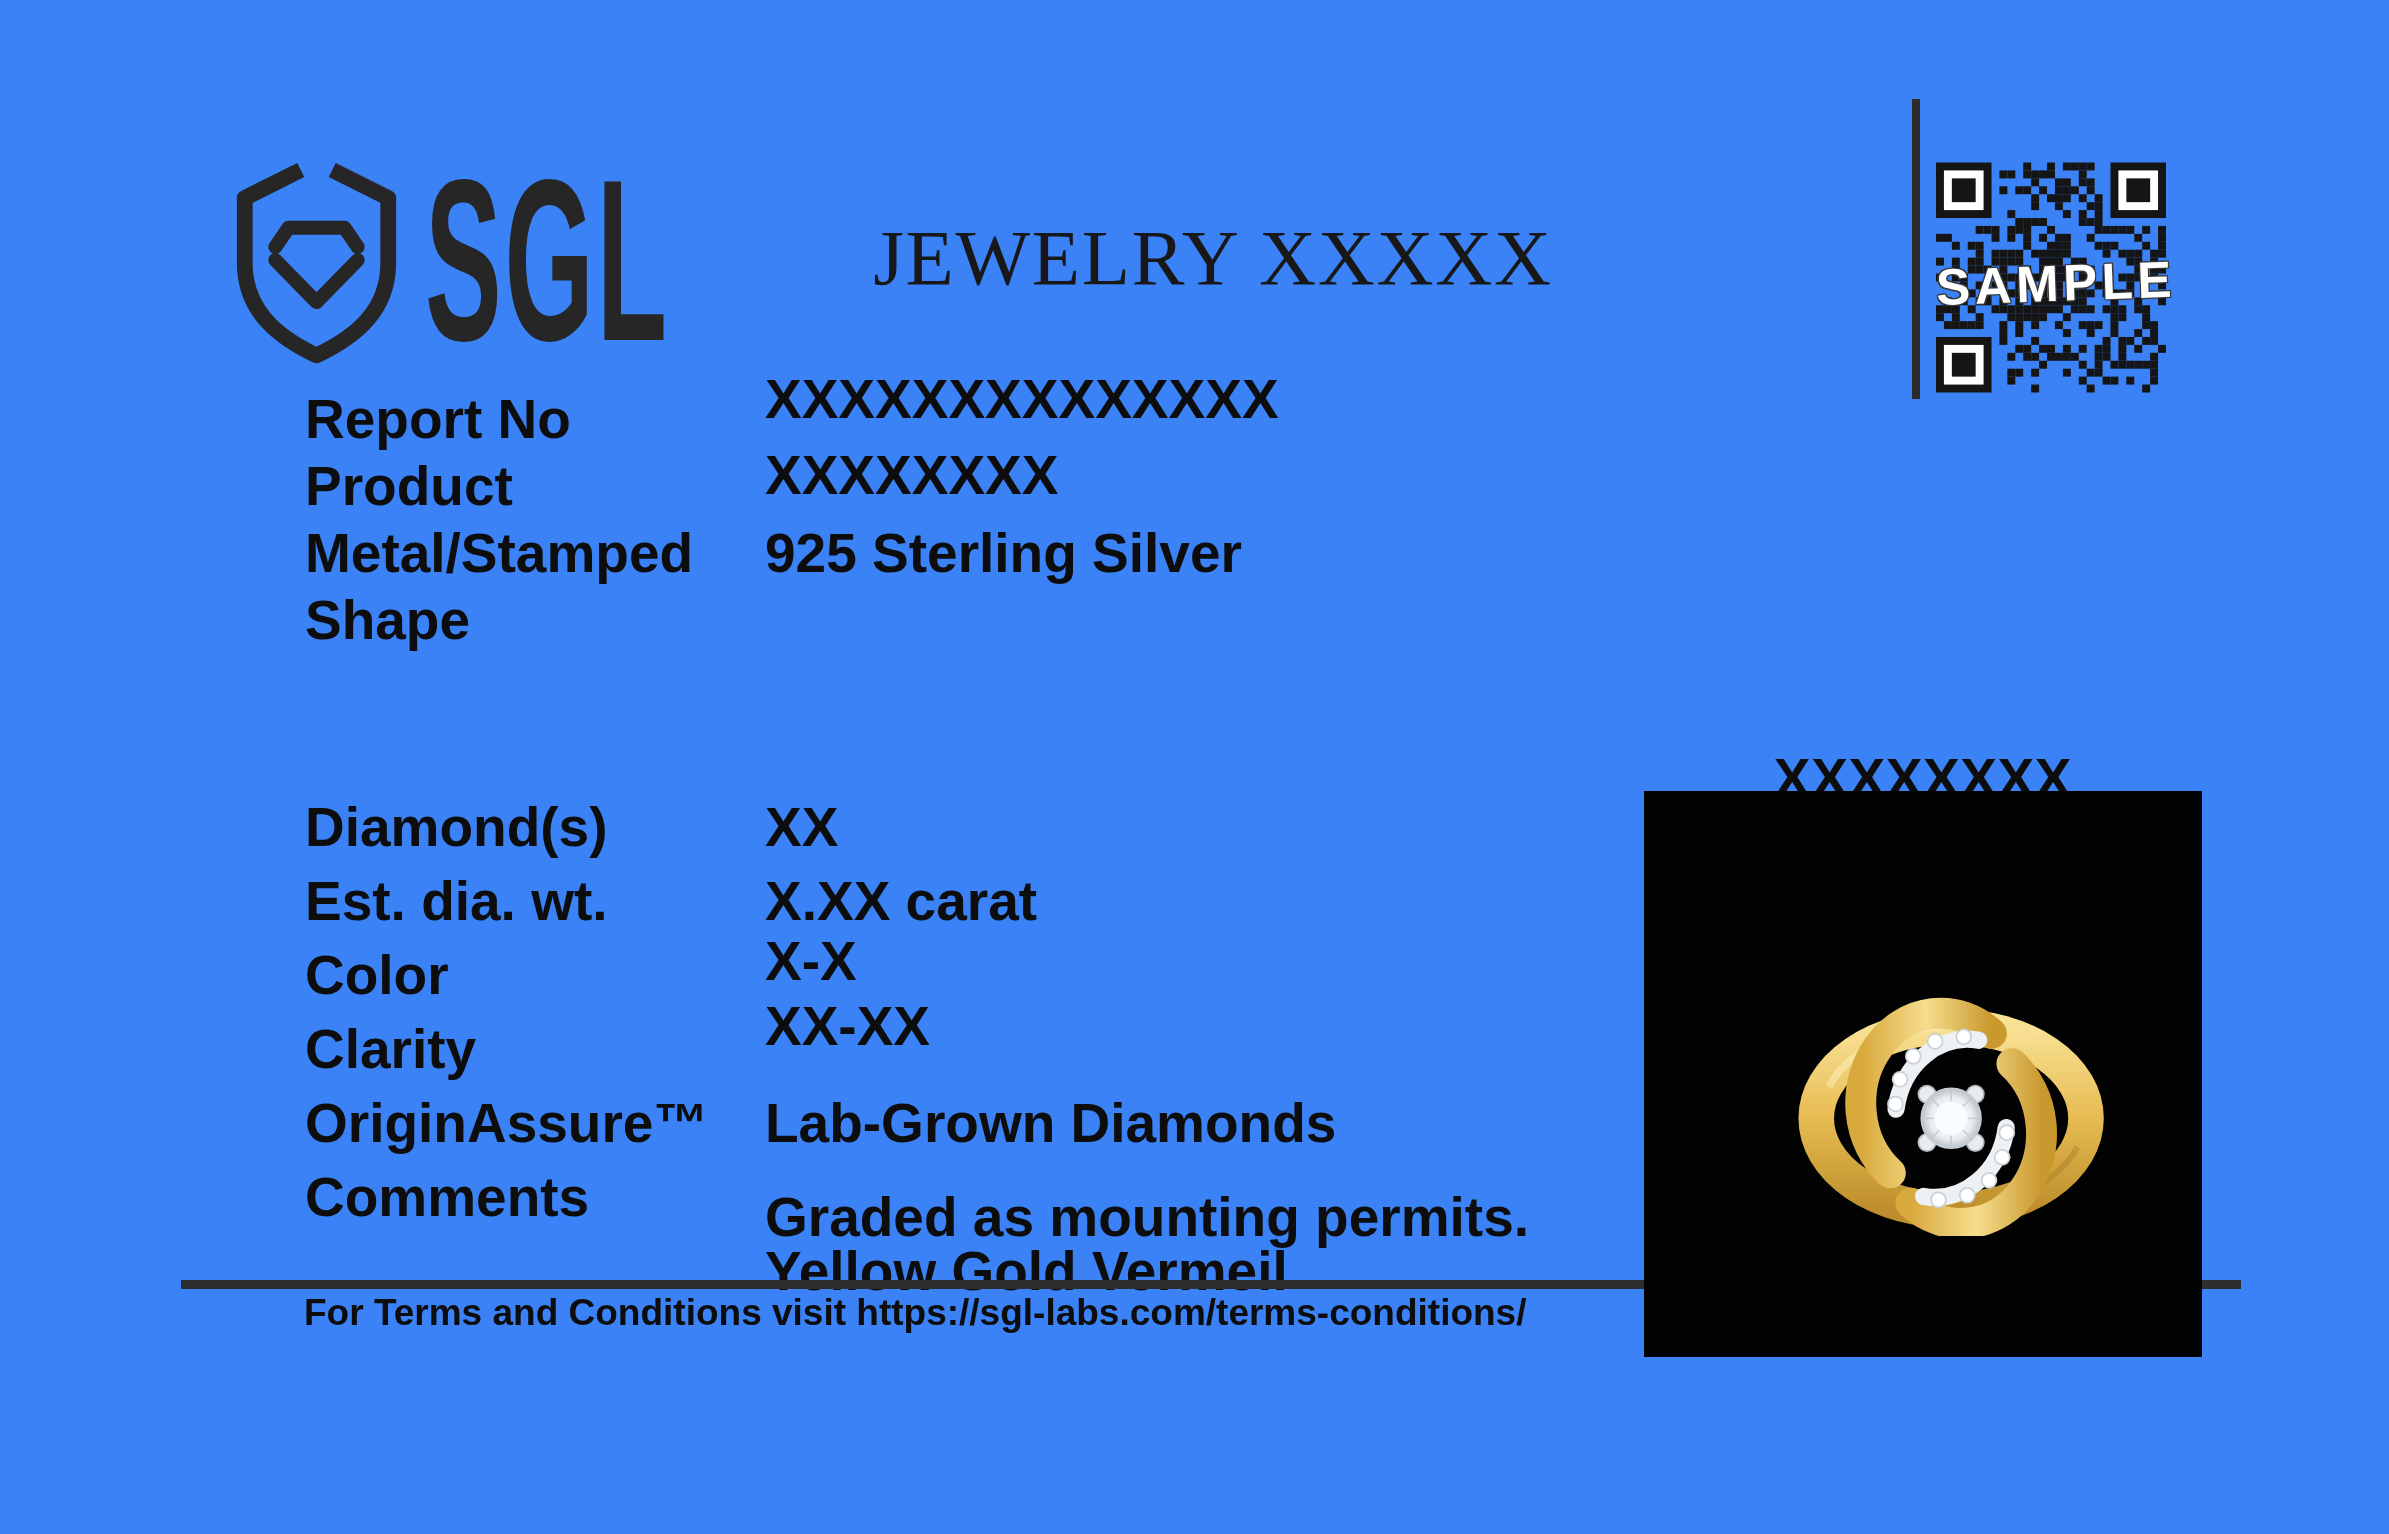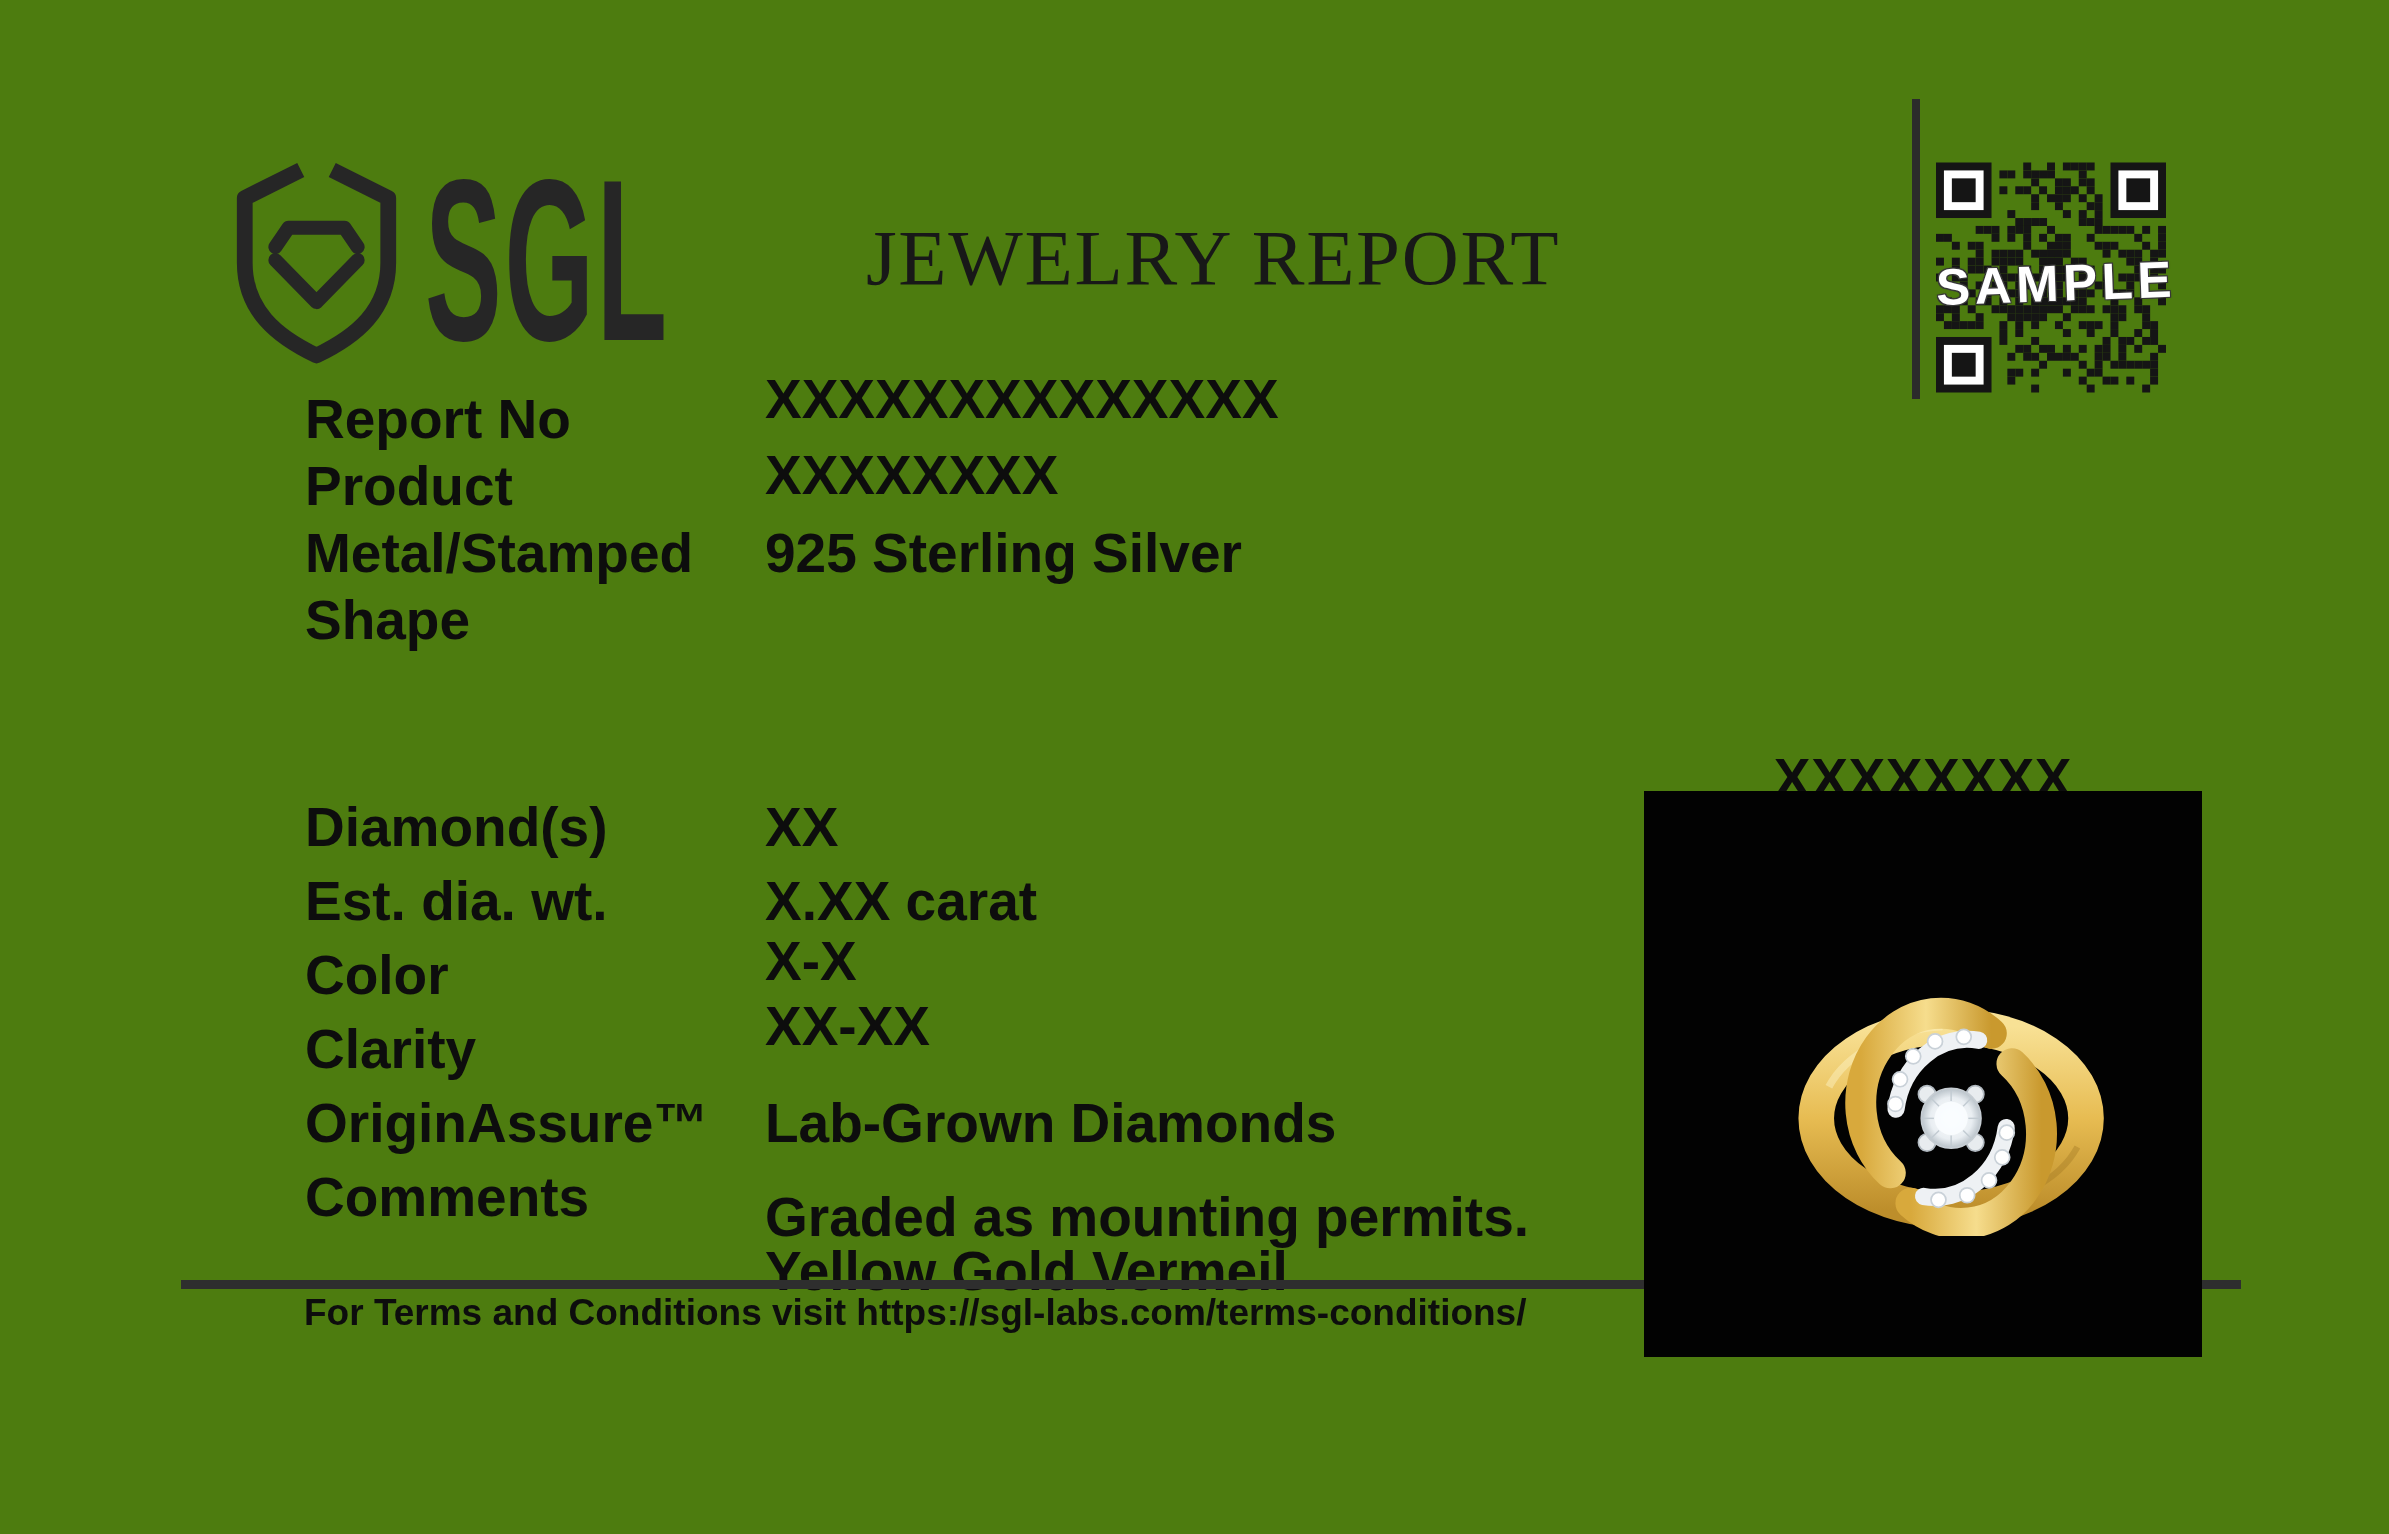--- a/index.html
+++ b/index.html
@@ -1,19 +1,19 @@
 <!DOCTYPE html>
 <html style="font-size:9.2px"><head>
 <meta charset="utf-8">
 <style>
   html,body{margin:0;padding:0;background:#ffffff;}
   .page{
     position:relative;
     width:2389px;height:1534px;
-    background:#4d7c0f;
+    background:#3b82f6;
     overflow:hidden;
     font-family:"Liberation Sans","DejaVu Sans",sans-serif;
     color:#111;
   }
   
   .logo{position:absolute;left:229px;top:154px;display:flex;align-items:center;}
   .shield{width:175px;height:214px;flex:none;}
   .brand{
     margin-left:21px;
     font-size:230px;line-height:214px;font-weight:bold;color:#262626;
@@ -74,21 +74,21 @@
 
   <div class="logo">
     <svg class="shield" viewBox="0 0 100 120" fill="none" stroke="#262626">
       <path d="M 41 8 L 9 24 L 9 61 C 9 88 27 103 50 114 C 73 103 91 88 91 61 L 91 24 L 59 8" stroke-width="9" stroke-linejoin="round" stroke-linecap="butt"></path>
       <path d="M 26.5 52 L 34 41 L 66 41 L 73.5 52" stroke-width="8" stroke-linejoin="round" stroke-linecap="round"></path>
       <path d="M 26.5 59.5 L 50 83.5 L 73.5 59.5" stroke-width="8" stroke-linejoin="round" stroke-linecap="round"></path>
     </svg>
     <div class="brand">SGL</div>
   </div>
 
-  <div class="title">JEWELRY REPORT</div>
+  <div class="title">JEWELRY XXXXX</div>
 
   <div class="qr-bar"></div>
   <div class="qr-wrap">
       <svg viewBox="0 0 400 400">
         <rect x="151.7" y="0.0" width="13.8" height="13.8" fill="#151515"></rect>
         <rect x="193.1" y="0.0" width="13.8" height="13.8" fill="#151515"></rect>
         <rect x="220.7" y="0.0" width="13.8" height="13.8" fill="#151515"></rect>
         <rect x="234.5" y="0.0" width="13.8" height="13.8" fill="#151515"></rect>
         <rect x="248.3" y="0.0" width="13.8" height="13.8" fill="#151515"></rect>
         <rect x="262.1" y="0.0" width="13.8" height="13.8" fill="#151515"></rect>

